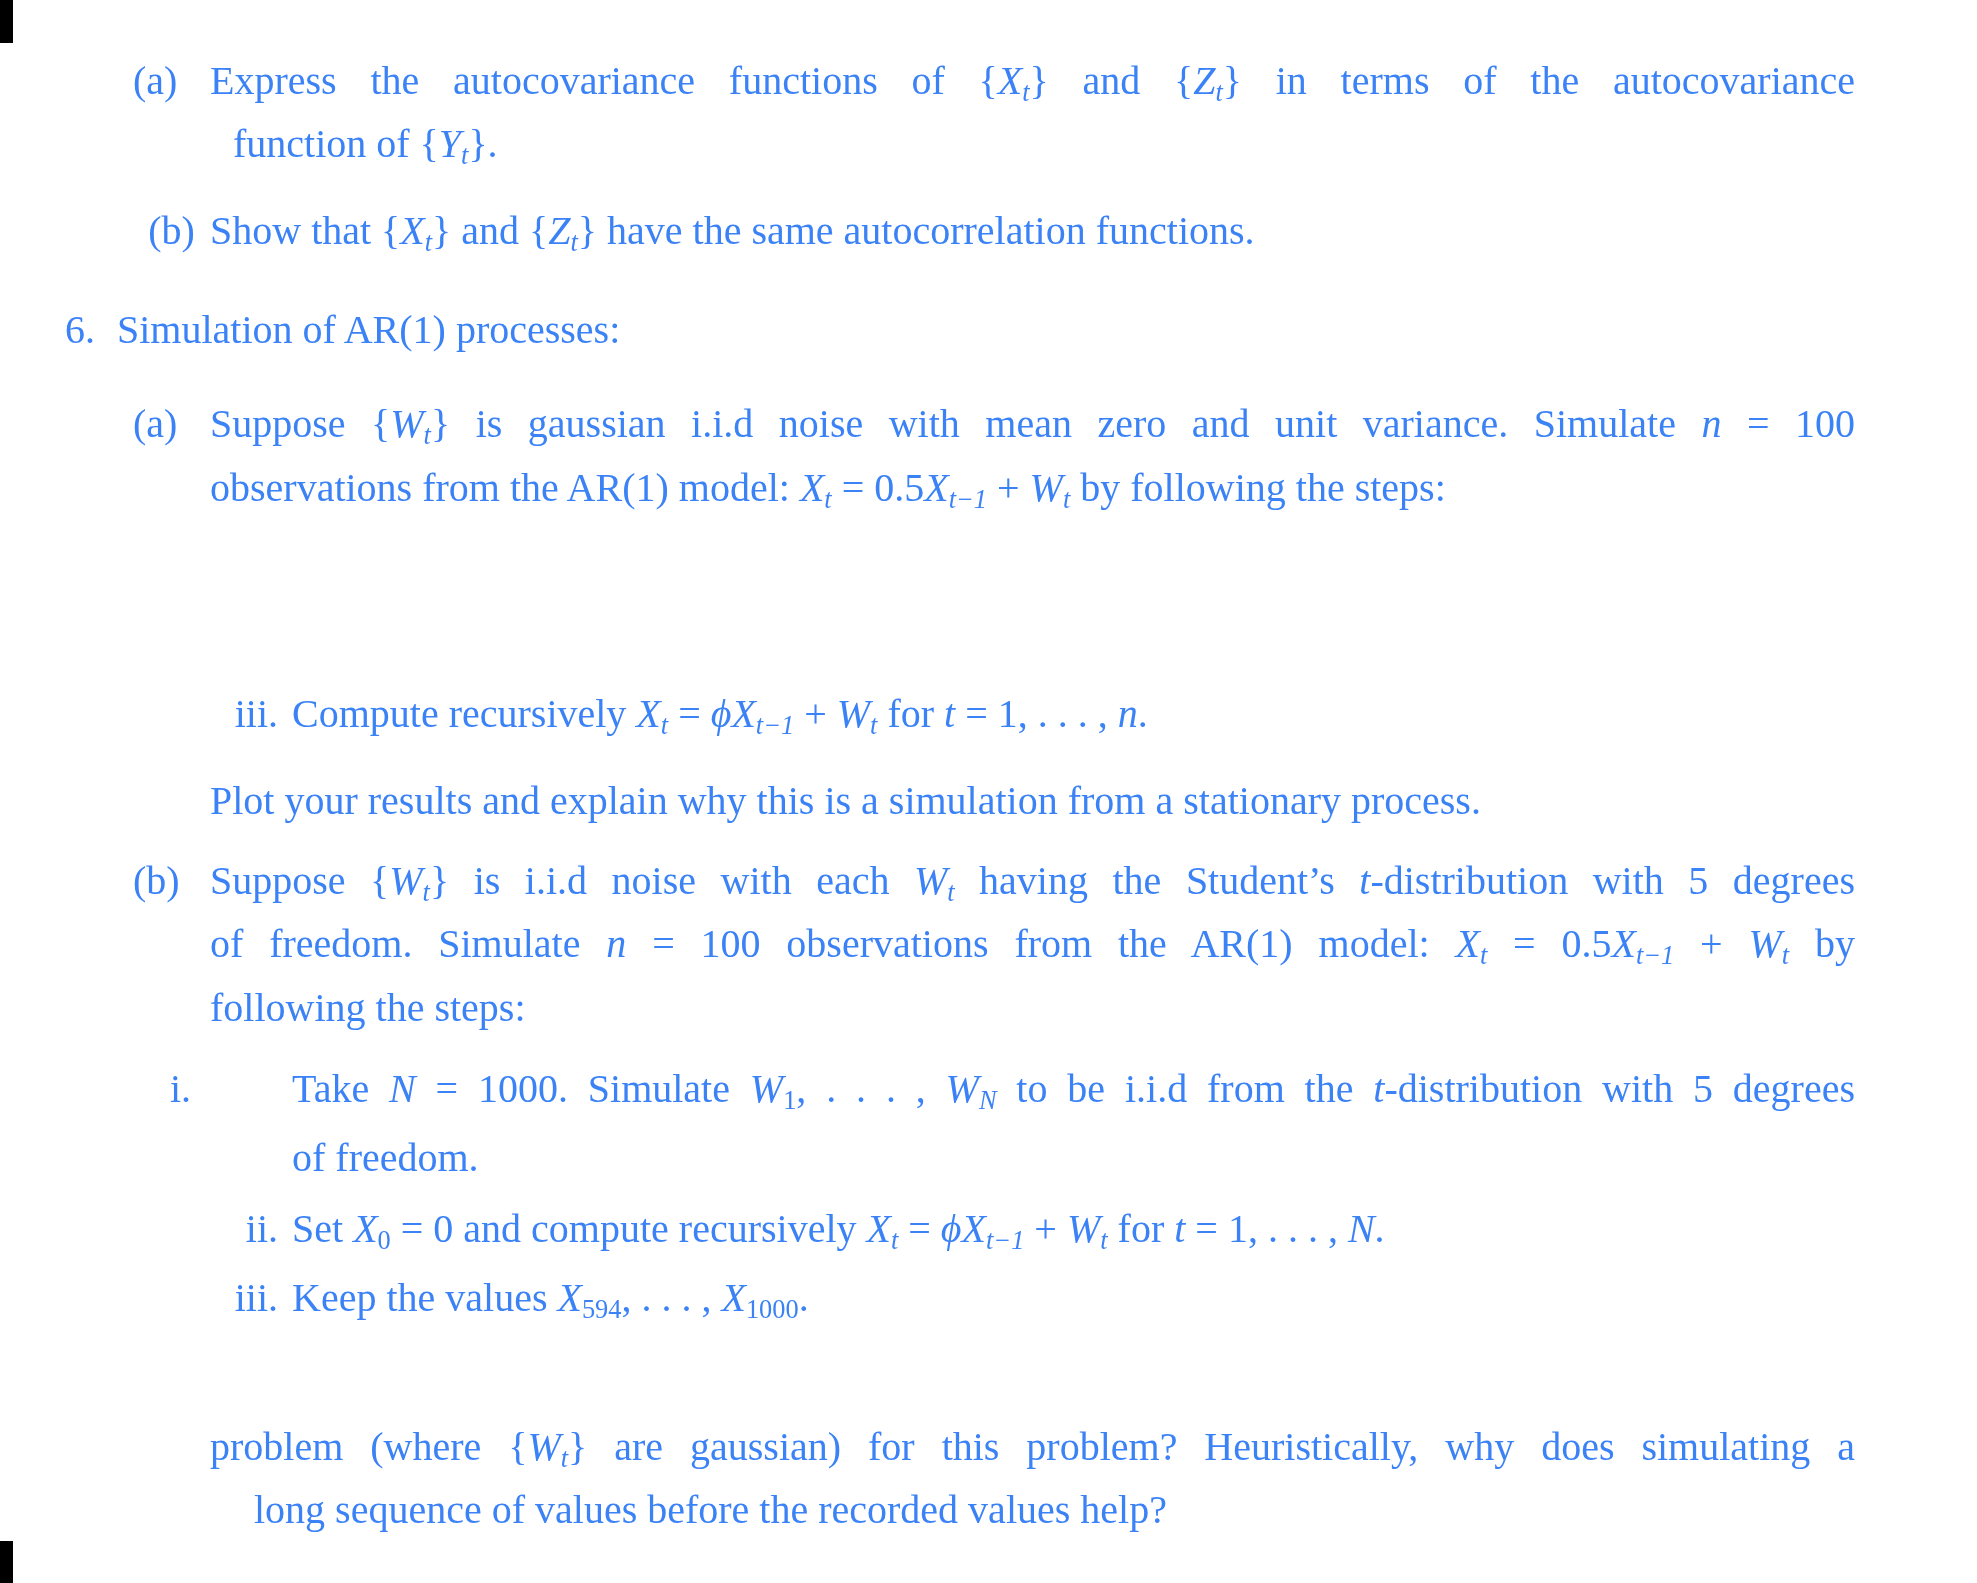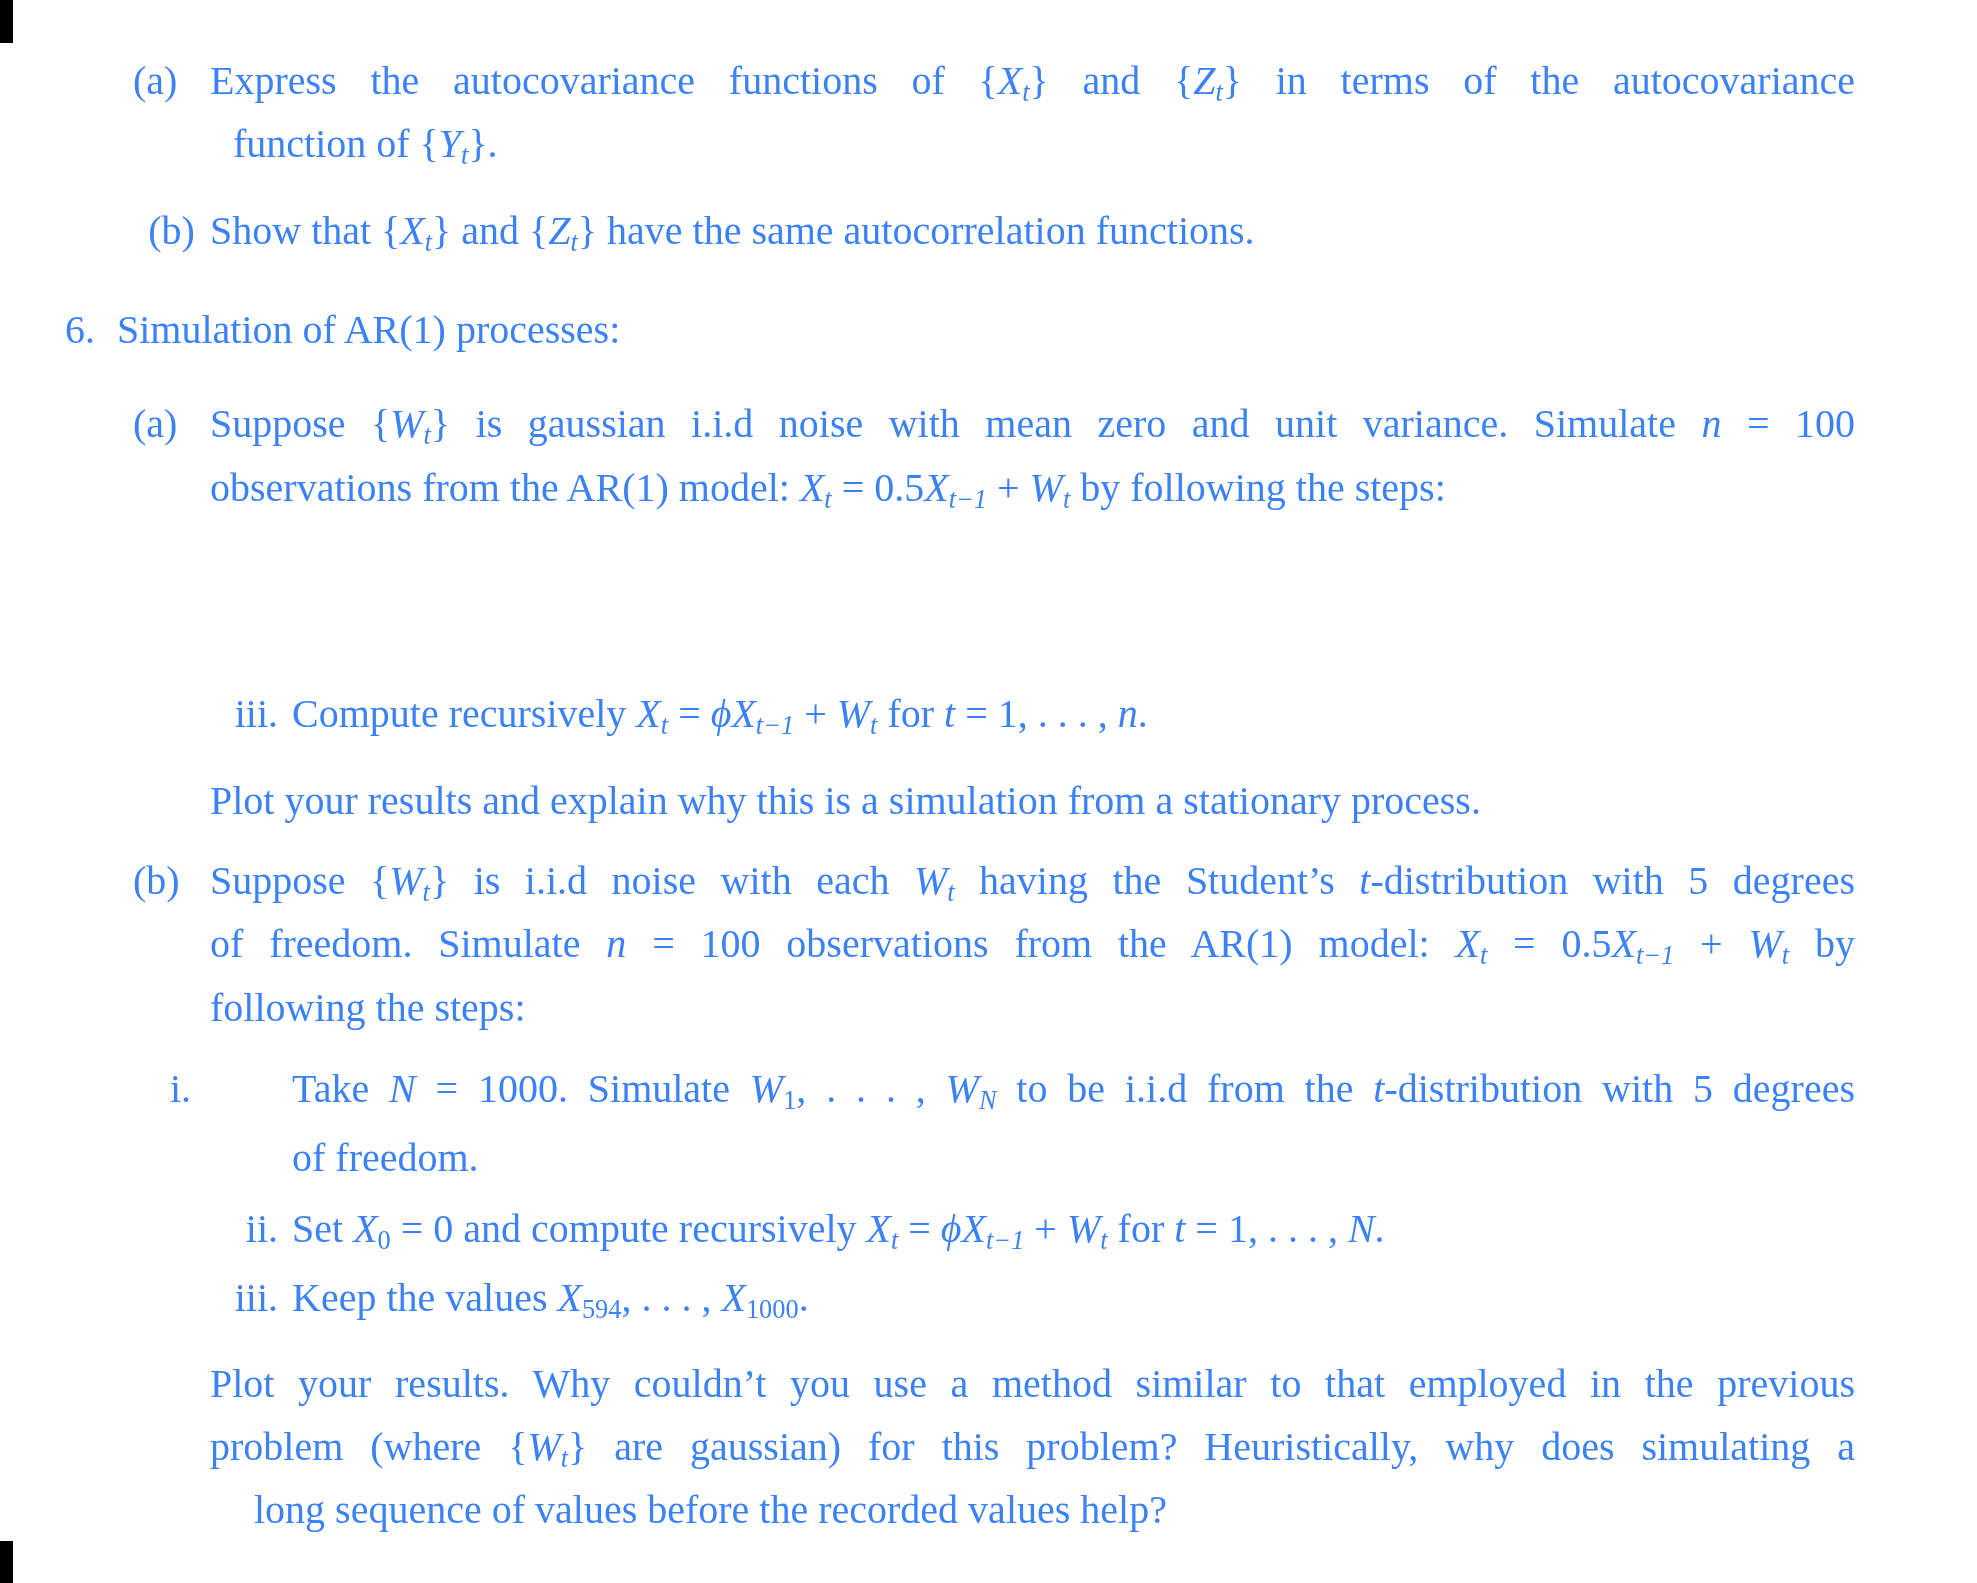--- a/index.html
+++ b/index.html
@@ -63,17 +63,16 @@
 
   <div class="line j" style="left:133px;top:855px;width:1722px;"><span class="ilabel lab-a">(b)</span><span><span>Suppose {</span><span class="mi">W</span><span class="mi sb">t</span><span>} is i.i.d noise with each </span><span class="mi">W</span><span class="mi sb">t</span><span> having the Student’s </span><span class="mi">t</span><span>-distribution with 5 degrees</span></span></div>
   <div class="line j" style="left:210px;top:918px;width:1645px;"><span><span>of freedom. Simulate </span><span class="mi">n</span><span> = 100 observations from the AR(1) model: </span><span class="mi">X</span><span class="mi sb">t</span><span> = 0.5</span><span class="mi">X</span><span class="mi sb">t−1</span><span> + </span><span class="mi">W</span><span class="mi sb">t</span><span> by</span></span></div>
   <div class="line" style="left:210px;top:982px;"><span><span>following the steps:</span></span></div>
 
   <div class="line j" style="left:170px;top:1063px;width:1685px;"><span class="ilabel lab-r">i.</span><span><span>Take </span><span class="mi">N</span><span> = 1000. Simulate </span><span class="mi">W</span><span class="sb">1</span><span>, . . . , </span><span class="mi">W</span><span class="mi sb">N</span><span> to be i.i.d from the </span><span class="mi">t</span><span>-distribution with 5 degrees</span></span></div>
   <div class="line" style="left:292px;top:1132px;"><span><span>of freedom.</span></span></div>
   <div class="line" style="left:170px;top:1203px;"><span class="ilabel lab-r">ii.</span><span><span>Set </span><span class="mi">X</span><span class="sb">0</span><span> = 0 and compute recursively </span><span class="mi">X</span><span class="mi sb">t</span><span> = </span><span class="mi">ϕX</span><span class="mi sb">t−1</span><span> + </span><span class="mi">W</span><span class="mi sb">t</span><span> for </span><span class="mi">t</span><span> = 1, . . . , </span><span class="mi">N</span><span>.</span></span></div>
   <div class="line" style="left:170px;top:1272px;"><span class="ilabel lab-r">iii.</span><span><span>Keep the values </span><span class="mi">X</span><span class="sb">594</span><span>, . . . , </span><span class="mi">X</span><span class="sb">1000</span><span>.</span></span></div>
 
-  <div class="line j" style="left:210px;top:1358px;width:1645px;"><span><span>Plot your results. Why couldn’t you use a method similar to that employed in the previous</span></span></div>
   <div class="line j" style="left:210px;top:1421px;width:1645px;"><span><span>problem (where {</span><span class="mi">W</span><span class="mi sb">t</span><span>} are gaussian) for this problem? Heuristically, why does simulating a</span></span></div>
   <div class="line" style="left:210px;top:1484px;margin-left:44px;"><span><span>long sequence of values before the recorded values help?</span></span></div>
 
 </div>
 
 </body></html>

